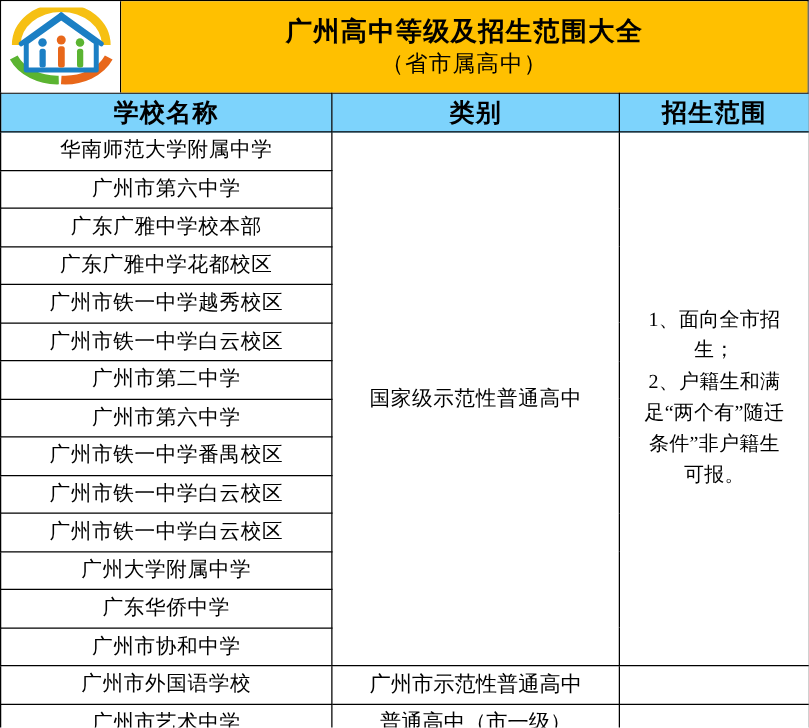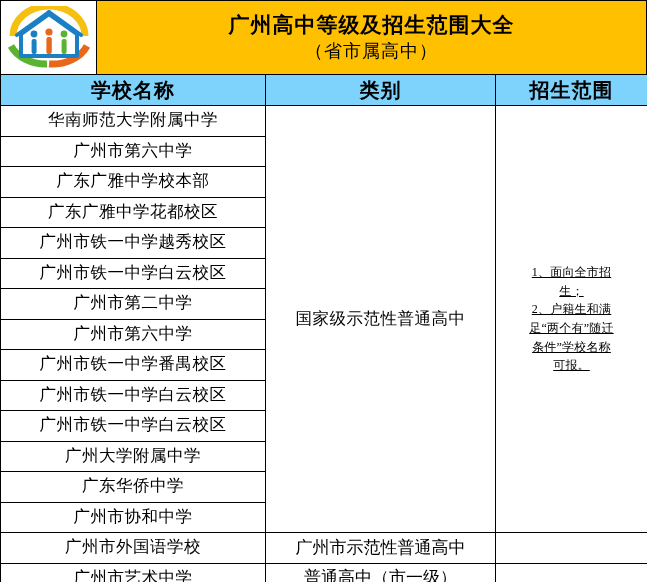--- a/index.html
+++ b/index.html
@@ -96,26 +96,25 @@
     margin-top: 13px;
   }
   td.school-name {
     letter-spacing: 0.5px;
   }
   td.type-cell {
     font-size: 16.5px;
     letter-spacing: 0.5px;
   }
   td.scope-cell {
-    font-size: 12px;
+    font-size: 16px;
     text-align: left;
     padding: 0 8px 0 10px;
     line-height: 1.55;
     letter-spacing: 0.2px;
-    text-decoration: underline;
   }
   td.type-row-single {
     font-size: 17px;
   }
 </style>
 </head>
 <body>
 
 <div class="page">
 
@@ -163,21 +162,21 @@
     </thead>
     <tbody>
       <tr>
         <td class="school-name">华南师范大学附属中学</td>
         <td class="type-cell" rowspan="14">国家级示范性普通高中</td>
         <td class="scope-cell" rowspan="14">
           <div>1、面向全市招</div>
           <div>生；</div>
           <div>2、户籍生和满</div>
           <div>足“两个有”随迁</div>
-          <div>条件”学校名称</div>
+          <div>条件”非户籍生</div>
           <div>可报。</div>
         </td>
       </tr>
       <tr>
         <td class="school-name">广州市第六中学</td>
       </tr>
       <tr>
         <td class="school-name">广东广雅中学校本部</td>
       </tr>
       <tr>

